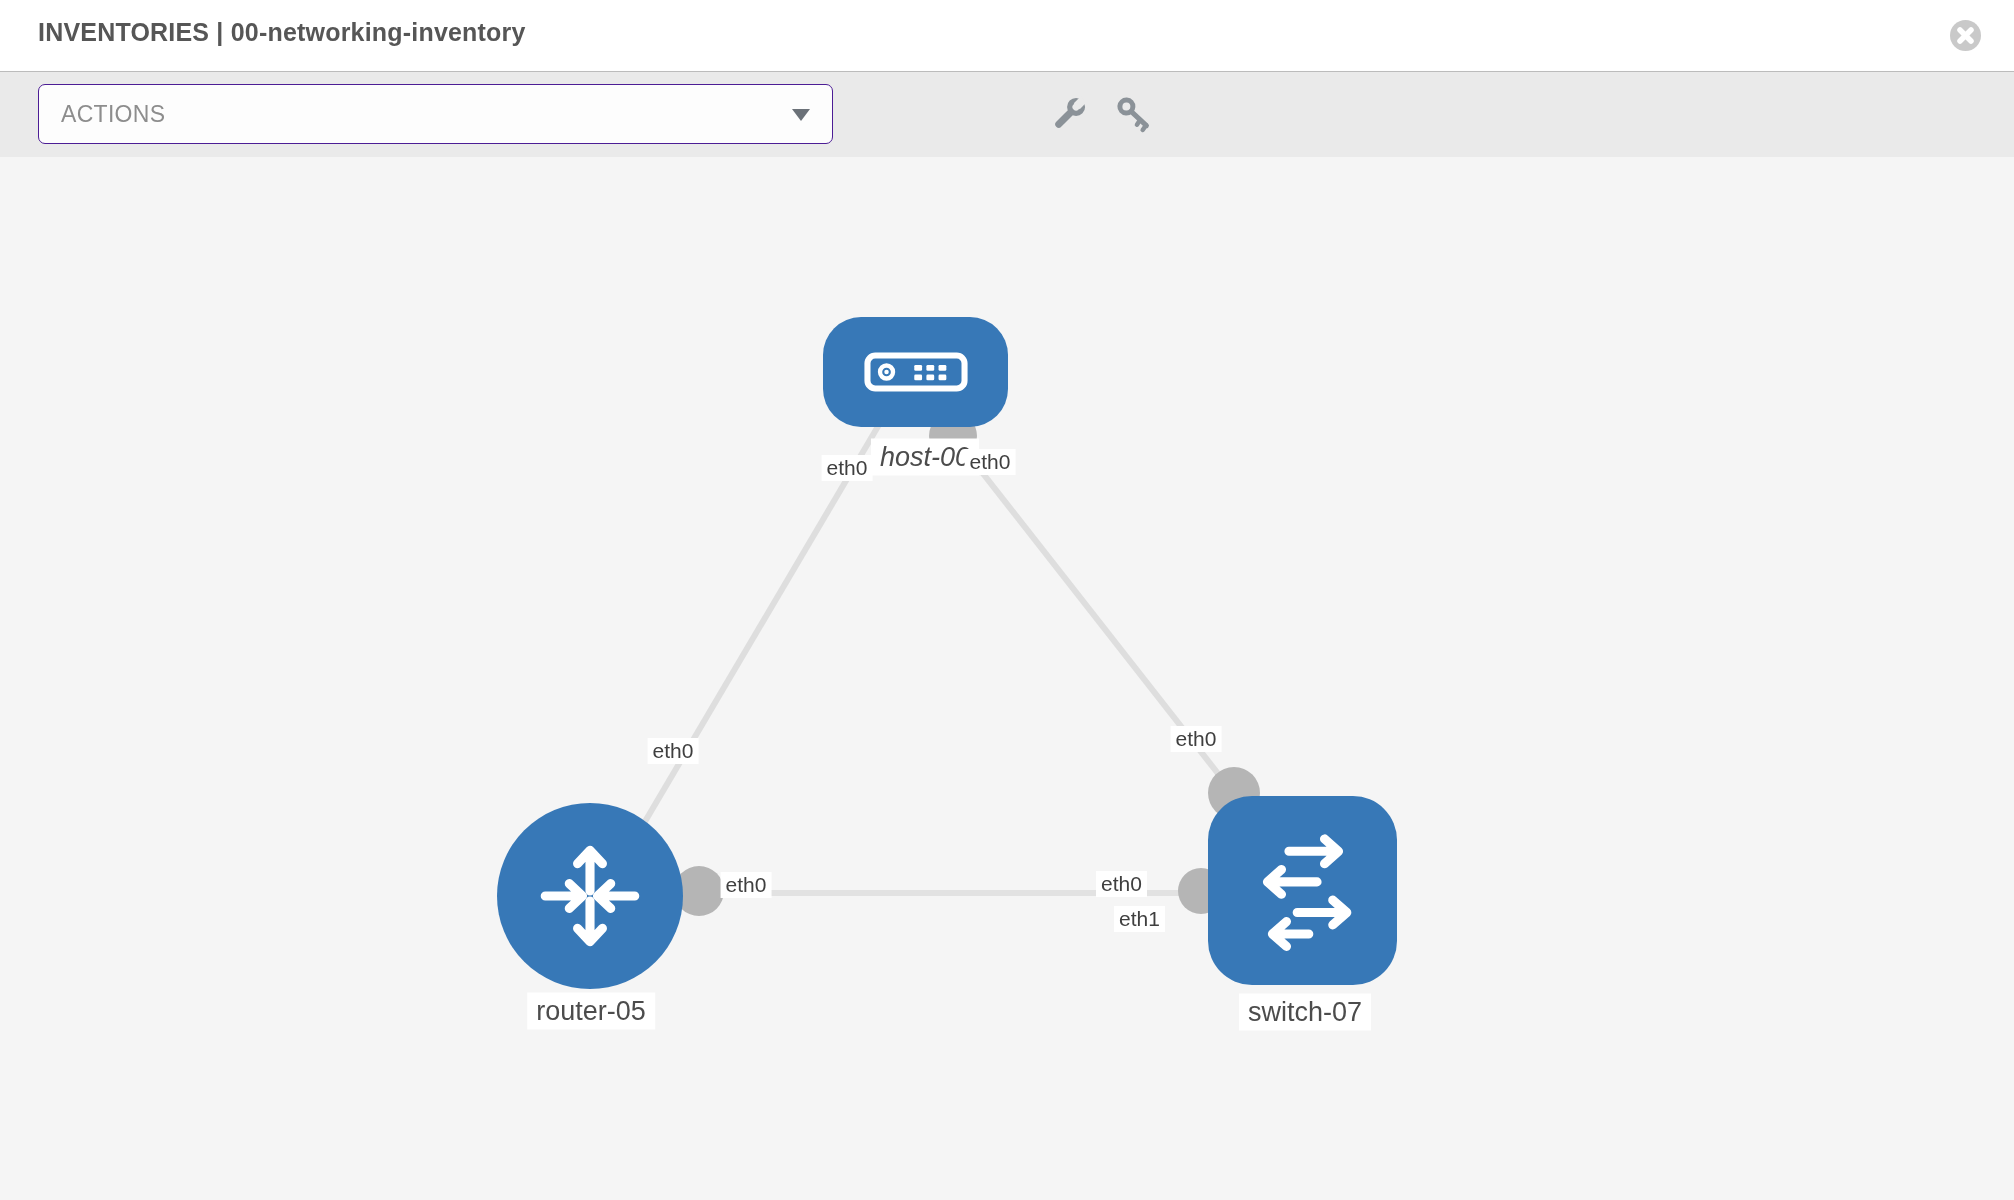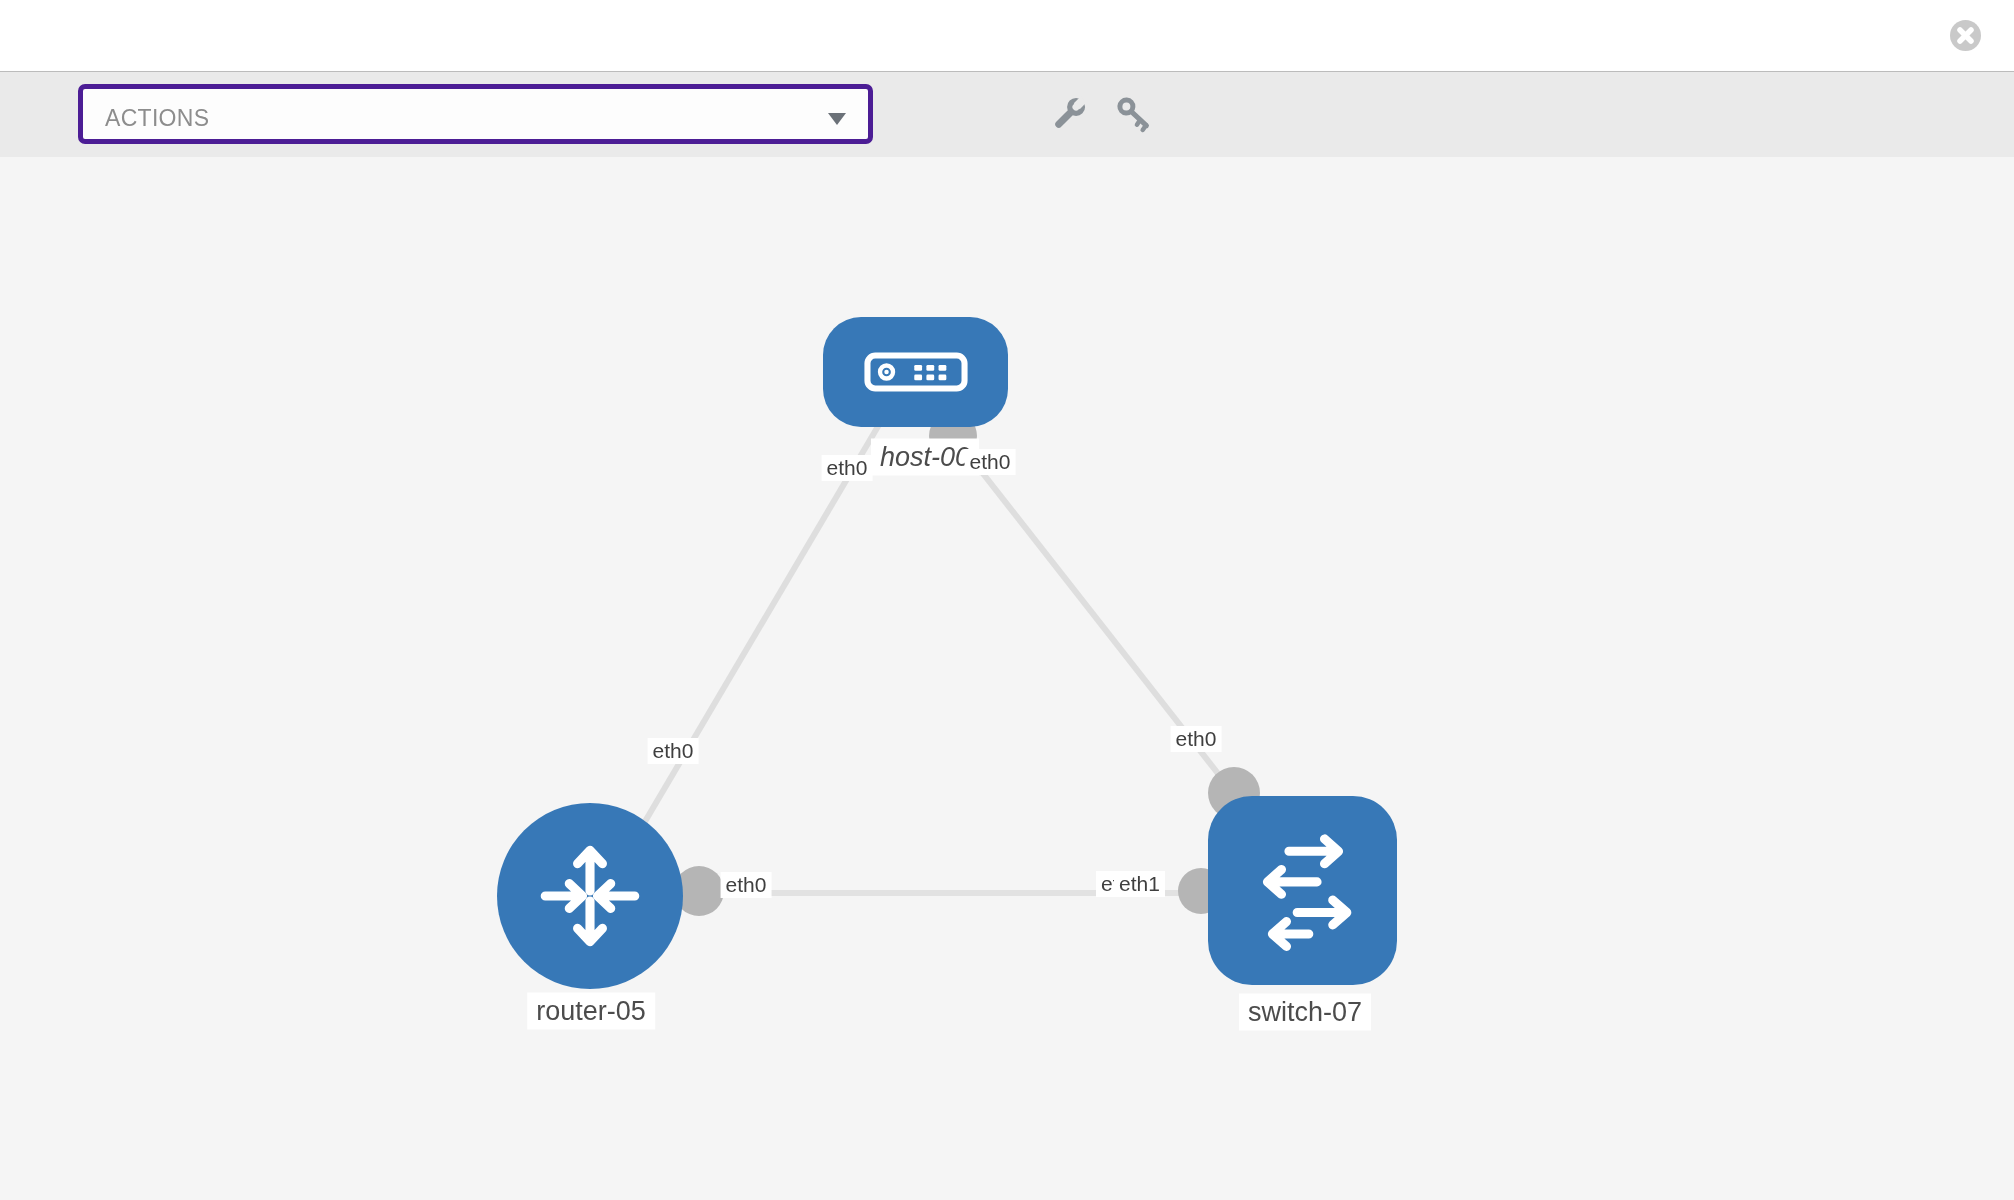--- a/index.html
+++ b/index.html
@@ -7,22 +7,22 @@
   .page{position:relative;width:2014px;height:1200px;background:#ffffff;overflow:hidden;}
 
   
   .header{position:absolute;top:0;left:0;width:2014px;height:71px;background:#ffffff;}
   .page-title{position:absolute;left:38px;top:18px;font-size:25px;font-weight:700;color:#565656;letter-spacing:.2px;}
   .close-btn{position:absolute;right:33px;top:20px;width:31px;height:31px;border:none;background:transparent;padding:0;cursor:pointer;}
 
   
   .toolbar{position:absolute;top:71px;left:0;width:2014px;height:85px;background:#eaeaea;
            border-top:1px solid #bcbcbc;border-bottom:1px solid #d2d2d2;box-sizing:content-box;}
-  .select-box{position:absolute;top:12px;height:60px;background:#fdfdfd;border:5px solid #4c1d95;border-radius:7px;
-              box-sizing:border-box;cursor:pointer;margin-left:40px;}
+  .select-box{position:absolute;top:12px;height:60px;background:#fdfdfd;border:1px solid #4c1d95;border-radius:7px;
+              box-sizing:border-box;cursor:pointer;}
   .select-box .sel-text{position:absolute;left:22px;top:0;line-height:58px;font-size:23px;color:#8d8d8d;letter-spacing:.3px;}
   .caret{position:absolute;right:22px;top:24px;width:0;height:0;border-left:9px solid transparent;
          border-right:9px solid transparent;border-top:12px solid #6b7178;}
   .actions-box{left:38px;width:795px;}
   .search-box{left:1187px;width:803px;}
   .tool-icon-btn{position:absolute;top:20px;width:44px;height:44px;background:transparent;border:none;padding:0;cursor:pointer;}
   .wrench-btn{left:1047px;}
   .key-btn{left:1112px;}
 
   
@@ -39,20 +39,21 @@
   .if-label{position:absolute;transform:translate(-50%,-50%);background:#ffffff;color:#3f3f3f;
             font-size:21px;padding:1px 5px;white-space:nowrap;}
   .if-label.anchored{transform:translateY(-50%);}
 </style>
 </head>
 <body>
 
 <div class="page">
 
   <div class="header">
+    <div class="page-title">INVENTORIES | 00-networking-inventory</div>
     <button class="close-btn">
       <svg width="31" height="31" viewBox="0 0 31 31">
         <circle cx="15.5" cy="15.5" r="15.5" fill="#c9c9c9"></circle>
         <line x1="10" y1="10" x2="21" y2="21" stroke="#ffffff" stroke-width="5.5" stroke-linecap="round"></line>
         <line x1="21" y1="10" x2="10" y2="21" stroke="#ffffff" stroke-width="5.5" stroke-linecap="round"></line>
       </svg>
     </button>
   </div>
 
   <div class="toolbar">
@@ -137,16 +138,16 @@
     <span class="node-label" style="left:925px;top:300px;font-style:italic;">host-00</span>
     <span class="node-label" style="left:591px;top:854px;">router-05</span>
     <span class="node-label" style="left:1305px;top:855px;">switch-07</span>
 
     <span class="if-label" style="left:847px;top:311px;">eth0</span>
     <span class="if-label" style="left:990px;top:305px;">eth0</span>
     <span class="if-label" style="left:673px;top:594px;">eth0</span>
     <span class="if-label" style="left:1196px;top:582px;">eth0</span>
     <span class="if-label" style="left:746px;top:728px;">eth0</span>
     <span class="if-label anchored" style="left:1096px;top:727px;">eth0</span>
-    <span class="if-label anchored" style="left:1114px;top:727px;">eth1</span>
+    <span class="if-label anchored" style="left:1114px;top:762px;">eth1</span>
 
   </div>
 </div>
 
 </body></html>

